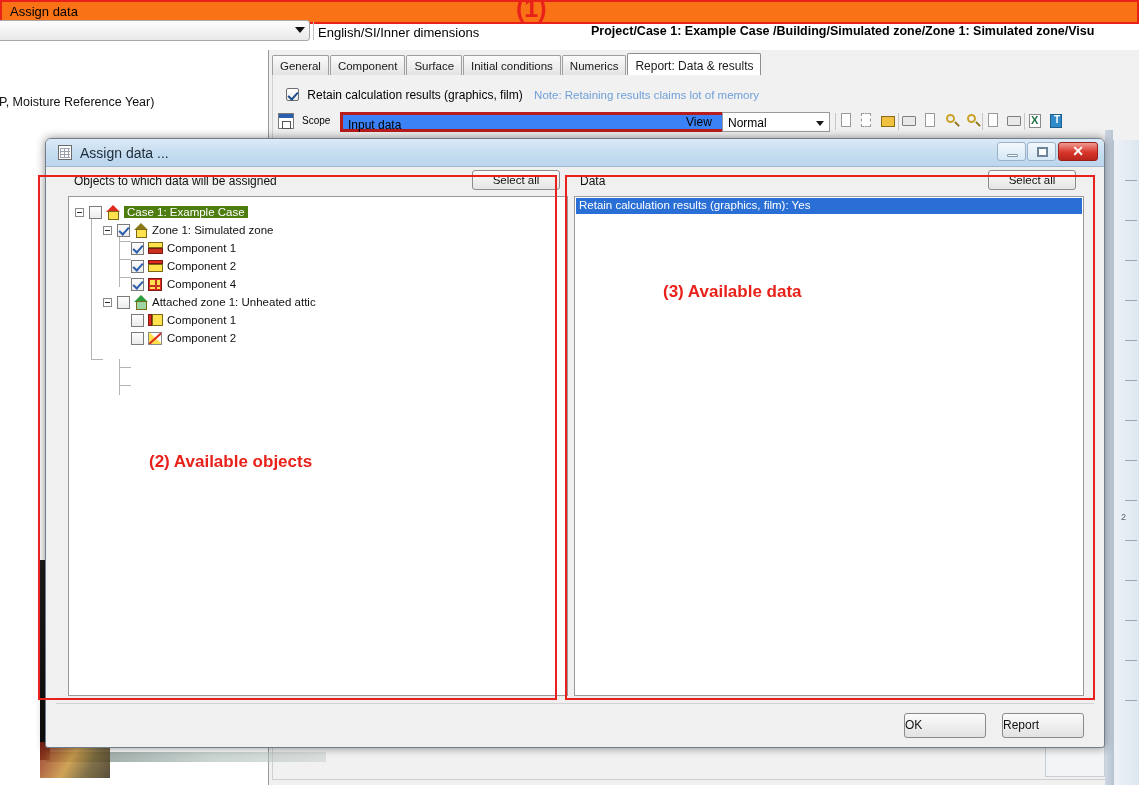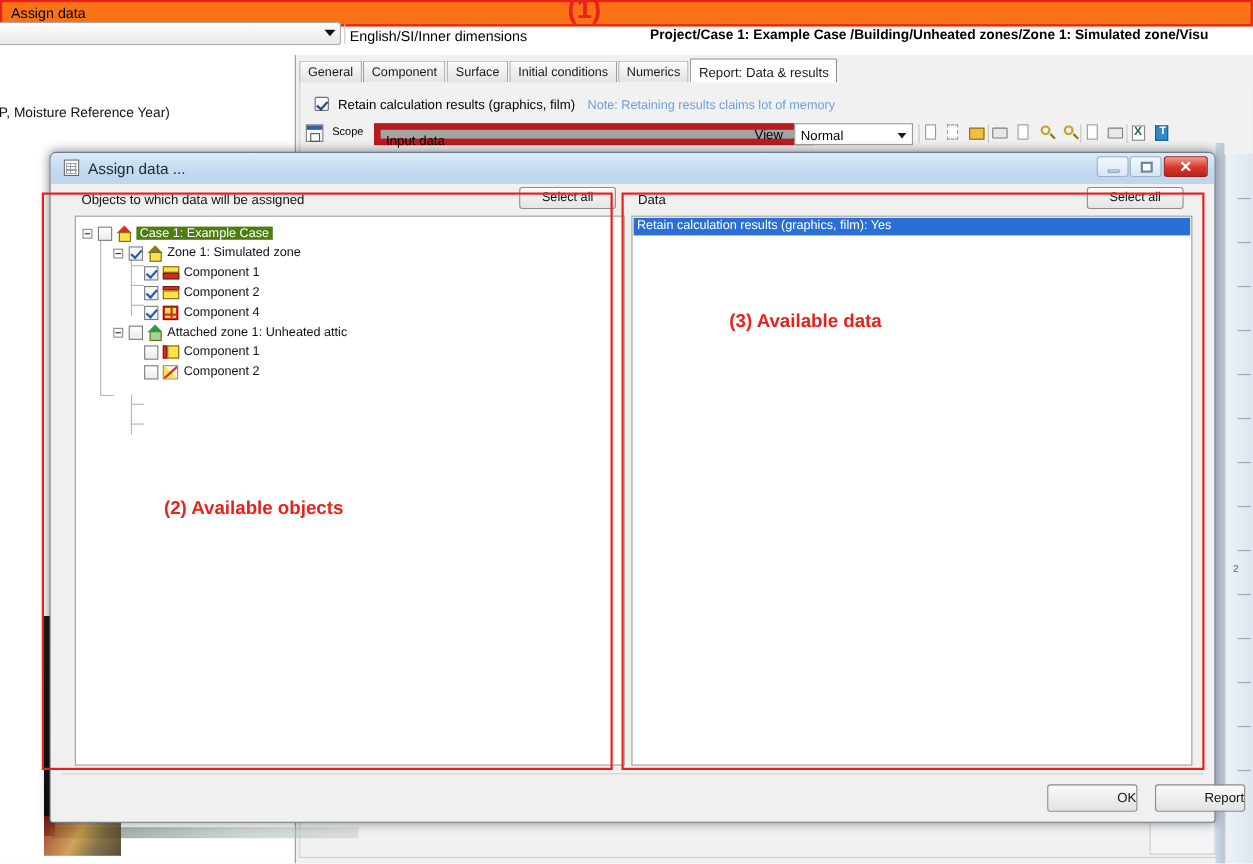--- a/index.html
+++ b/index.html
@@ -90,21 +90,21 @@
   #scope-row { position:absolute; left:278px; top:112px; height:22px; }
   #scope-icon {
     position:absolute; left:0; top:1px; width:16px; height:16px;
     background:#ffffff; border:1px solid #7a7a7a;
   }
   #scope-icon::before { content:""; position:absolute; left:0;top:0;right:0;height:4px; background:#2a5fb0; }
   #scope-icon::after { content:""; position:absolute; left:3px;top:7px;width:7px;height:6px;border:1px solid #555; }
   #scope-label { position:absolute; left:24px; top:3px; font-size:10px; }
   #scope-combo {
     position:absolute; left:62px; top:0; width:400px; height:20px;
-    background:#a3a3a3; border:6px solid #b91c1c;
+    background:#3b82f6; border:3px solid #b91c1c;
   }
   #scope-combo .val { position:absolute; left:5px; top:3px; font-size:12px; }
   .combo-arrow {
     position:absolute; right:5px; top:8px; width:0;height:0;
     border-left:4px solid transparent;border-right:4px solid transparent;border-top:5px solid #1a1a1a;
   }
   #view-label { position:absolute; left:408px; top:3px; font-size:12px; }
   #view-combo {
     position:absolute; left:444px; top:0; width:108px; height:20px;
     background:#fff; border:1px solid #9a9a9a;
@@ -323,21 +323,21 @@
 
   .callout {
     position:absolute; font-size:17px; font-weight:bold; color:#e8211a;
     white-space:nowrap;
   }
 
   .dlg-btn {
     position:absolute; width:82px; height:25px;
     background:linear-gradient(#fbfbfb,#e2e2e2);
     border:1px solid #8b8b8b; border-radius:3px;
-    font-size:12px; text-align:right; line-height:23px; color:#111;margin-left:48px;
+    font-size:12px; text-align:left; line-height:23px; color:#111;
   }
   #dlg-footer-sep {
     position:absolute; left:10px; right:10px; top:564px; height:1px; background:#d2d2d2;
   }
 </style>
 </head>
 <body>
 
 <div id="bg-app">
 
@@ -347,21 +347,21 @@
     <span class="arrow"></span>
   </div>
   <div class="tb-sep" style="left:313px;"></div>
 
   <div class="tb-text" id="english-si">English/SI/Inner dimensions</div>
 
   <div id="assign-data-btn">Assign data</div>
 
   <div id="callout-1">(1)</div>
 
-  <div id="breadcrumb">Project/Case 1: Example Case /Building/Unheated zones/Zone 1: Simulated zone/Visu</div>
+  <div id="breadcrumb">Project/Case 1: Example Case /Building/Simulated zone/Zone 1: Simulated zone/Visu</div>
 
   <div id="bg-sidetext">3P, Moisture Reference Year)</div>
 
   <div id="tab-body"></div>
   <div id="tabstrip">
     <div class="tab">General</div>
     <div class="tab">Component</div>
     <div class="tab">Surface</div>
     <div class="tab">Initial conditions</div>
     <div class="tab">Numerics</div>

